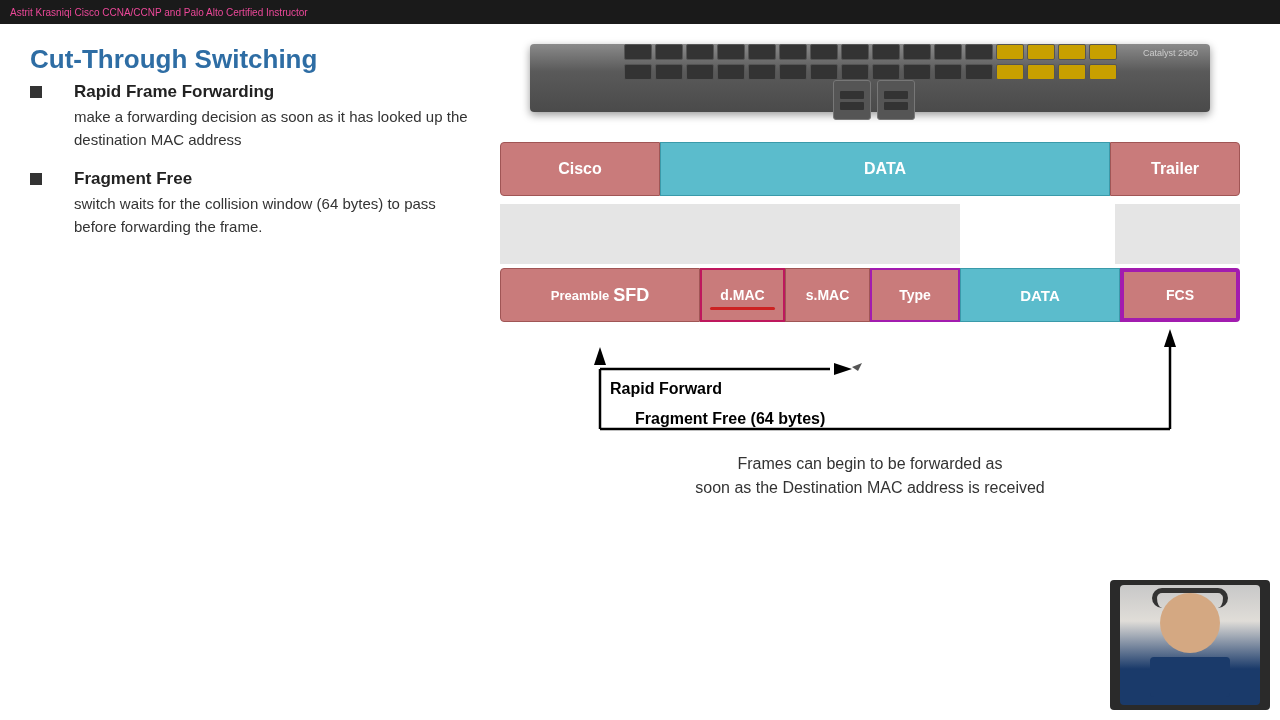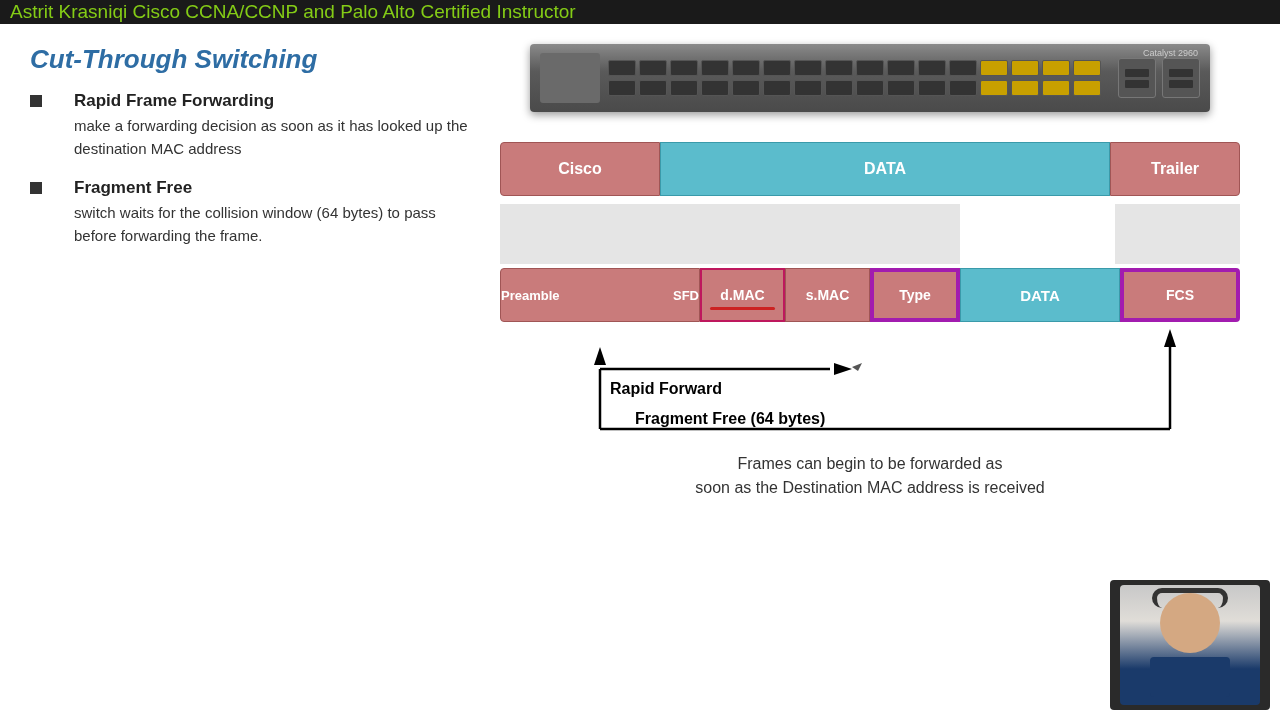--- a/index.html
+++ b/index.html
@@ -8,22 +8,22 @@
       height: 720px;
       background: #ffffff;
       font-family: Arial, sans-serif;
       overflow: hidden;
       position: relative;
     }
 
     
     #titlebar {
       background: #1a1a1a;
-      color: #84cc16;
-      font-size: 19px;
+      color: #ec4899;
+      font-size: 10px;
       padding: 4px 10px;
       height: 24px;
       display: flex;
       align-items: center;
     }
 
     
     #main {
       display: flex;
       width: 100%;
@@ -36,22 +36,21 @@
     #left-panel {
       width: 460px;
       flex-shrink: 0;
       padding-right: 20px;
     }
 
     .page-title {
       color: #2e6da4;
       font-size: 26px;
       font-weight: bold;
-      margin-bottom: 16px;
-      font-style: italic;
+      margin-bottom: 7px;
     }
 
     .intro-text {
       font-size: 16px;
       color: #333;
       margin-bottom: 18px;
       line-height: 1.4;
     }
 
     .bullet-section {
@@ -97,20 +96,21 @@
       width: 680px;
       height: 68px;
       background: linear-gradient(180deg, #8a8a8a 0%, #5a5a5a 40%, #4a4a4a 100%);
       border-radius: 4px;
       margin-bottom: 30px;
       position: relative;
       display: flex;
       align-items: center;
       padding: 0 10px;
       box-shadow: 0 3px 8px rgba(0,0,0,0.4);
+      flex-direction: column;
     }
 
     .switch-left-panel {
       width: 60px;
       height: 50px;
       background: #6a6a6a;
       border-radius: 3px;
       margin-right: 8px;
     }
 
@@ -243,35 +243,35 @@
       width: 100%;
       height: 54px;
       margin-bottom: 0;
     }
 
     .bottom-preamble-box {
       background: #c97b7b;
       border: 1px solid #a05555;
       display: flex;
       align-items: center;
-      justify-content: space-between;
+      justify-content: center;
       color: #fff;
       font-size: 13px;
       font-weight: bold;
       width: 200px;
       border-radius: 4px 0 0 4px;
       gap: 4px;
     }
 
     .preamble-text {
       font-size: 13px;
     }
 
     .sfd-text {
-      font-size: 13px;
+      font-size: 18px;
     }
 
     .dmac-section {
       background: #c97b7b;
       border: 2px solid #be185d;
       display: flex;
       align-items: center;
       justify-content: center;
       flex-direction: column;
       color: #fff;
@@ -298,21 +298,21 @@
       align-items: center;
       justify-content: center;
       color: #fff;
       font-size: 14px;
       font-weight: bold;
       width: 85px;
     }
 
     .type-box {
       background: #c97b7b;
-      border: 4px solid #a21caf;
+      border: 2px solid #a21caf;
       display: flex;
       align-items: center;
       justify-content: center;
       color: #fff;
       font-size: 14px;
       font-weight: bold;
       width: 90px;
     }
 
     .bottom-data-box {

